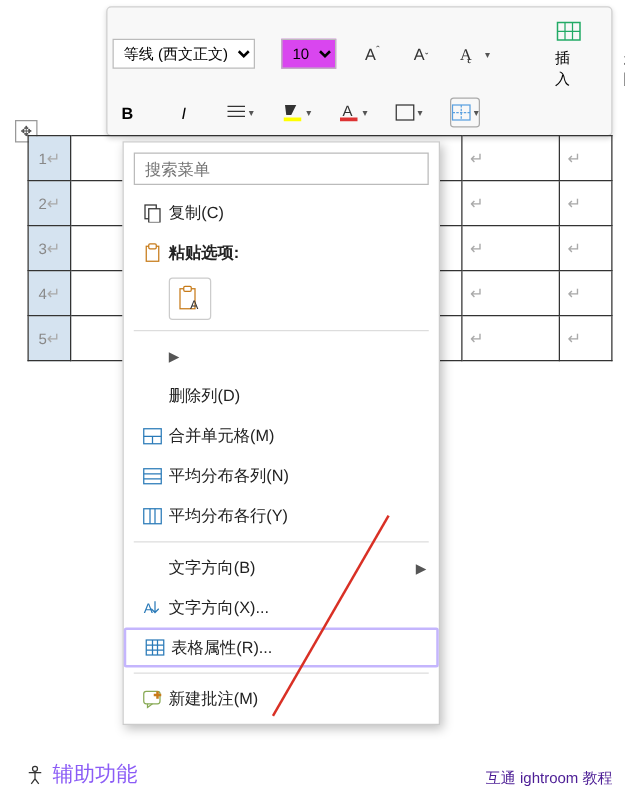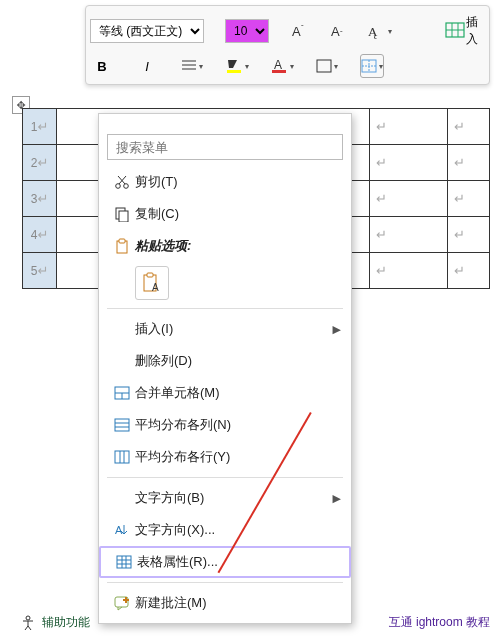--- a/index.html
+++ b/index.html
@@ -4,48 +4,48 @@
 <style>
 * { box-sizing: border-box; margin: 0; padding: 0; }
 body { font-family: "Microsoft YaHei", sans-serif; font-size: 13px; background: #fff; width: 500px; height: 637px; position: relative; overflow: hidden; }
 
 .toolbar { position: absolute; top: 5px; left: 85px; width: 405px; background: #f8f8f8; border: 1px solid #d0d0d0; border-radius: 4px; padding: 4px; box-shadow: 0 2px 4px rgba(0,0,0,0.15); }
 .toolbar-row { display: flex; align-items: center; gap: 21px; padding: 2px 0; }
 .font-select { width: 115px; height: 24px; font-size: 12px; border: 1px solid #bbb; background: #fff; padding: 0 4px; }
 .size-select { width: 44px; height: 24px; font-size: 12px; border: 1px solid #bbb; background: #d946ef; padding: 0 4px; }
 .tb-btn { width: 24px; height: 24px; display: flex; align-items: center; justify-content: center; cursor: pointer; border-radius: 3px; }
 .tb-sep { width: 1px; height: 22px; background: #ccc; margin: 0 2px; }
-.tb-label-btn { display: flex; flex-direction: row; align-items: center; cursor: pointer; padding: 2px 6px; font-size: 12px; }
+.tb-label-btn { display: flex; flex-direction: column; align-items: center; cursor: pointer; padding: 2px 6px; font-size: 12px; }
 .tb-label-btn .ic { height: 24px; display: flex; align-items: center; }
 .dd-arrow { font-size: 8px; color: #555; margin-left: 2px; }
 
 .move-handle { position: absolute; top: 96px; left: 12px; width: 18px; height: 18px; border: 1px solid #999; background: #fff; display: flex; align-items: center; justify-content: center; font-size: 11px; color: #555; cursor: move; }
 
 .table-area { position: absolute; top: 108px; left: 22px; width: 468px; }
 .doc-table { border-collapse: collapse; width: 100%; }
 .doc-table td { border: 1px solid #333; height: 36px; padding: 2px 6px; font-size: 12px; color: #888; vertical-align: middle; }
 .rownum { width: 34px; background: #d5e3f0; text-align: center; color: #333; font-size: 12px; }
 .pmark { color: #aaa; font-size: 13px; }
 
 .context-menu { position: absolute; top: 113px; left: 98px; width: 254px; background: #fff; border: 1px solid #ccc; box-shadow: 2px 3px 8px rgba(0,0,0,0.25); padding: 4px 0; z-index: 10; }
-.search-box { margin: 16px 8px 6px; }
+.search-box { margin: 4px 8px 6px; }
 .search-box input { width: 100%; height: 26px; border: 1px solid #bbb; padding: 0 8px; font-size: 13px; color: #888; }
 .menu-item { display: flex; align-items: center; height: 32px; padding: 0 10px; cursor: pointer; position: relative; }
 .menu-icon { width: 26px; display: flex; align-items: center; justify-content: center; }
 .menu-label { flex: 1; font-size: 13px; color: #222; }
-.menu-label.bold { font-weight: bold; font-style: italic; }
+.menu-label.bold { font-weight: bold; }
 .menu-arrow { font-size: 11px; color: #555; }
 .menu-sep { height: 1px; background: #ddd; margin: 4px 8px; }
 .paste-opt { padding: 4px 0 4px 36px; }
 .paste-btn { width: 34px; height: 34px; border: 1px solid #ccc; border-radius: 3px; display: flex; align-items: center; justify-content: center; cursor: pointer; }
 .highlight-box { border: 2px solid #c4b5fd; border-radius: 2px; }
 
 .red-line { position: absolute; background: #d93025; transform-origin: top left; z-index: 11; pointer-events: none; }
 
-.footer { position: absolute; bottom: 6px; left: 20px; display: flex; align-items: center; gap: 6px; font-size: 12px; color: #14532d; }
+.footer { position: absolute; bottom: 6px; left: 20px; display: flex; align-items: center; gap: 6px; font-size: 17px; color: #8b5cf6; }
 .watermark { position: absolute; bottom: 6px; right: 10px; font-size: 12px; color: #4c1d95; }
 
 svg { display: block; }
 </style>
 </head>
 <body>
 
 <div class="toolbar">
   <div class="toolbar-row">
     <select class="font-select">
@@ -183,31 +183,20 @@
     </table>
 </div>
 
 <div class="context-menu">
   <div class="search-box">
     <input type="text" placeholder="搜索菜单" style="">
   </div>
   <div class="menu-item">
     <span class="menu-icon">
         <svg width="16" height="16">
-          <circle cx="4" cy="12" r="2.3" fill="none" stroke="#333"></circle>
-          <circle cx="12" cy="12" r="2.3" fill="none" stroke="#333"></circle>
-          <line x1="5" y1="10" x2="12" y2="2" stroke="#333"></line>
-          <line x1="11" y1="10" x2="4" y2="2" stroke="#333"></line>
-        </svg>
-      </span>
-    <span class="menu-label">剪切(T)</span>
-  </div>
-  <div class="menu-item">
-    <span class="menu-icon">
-        <svg width="16" height="16">
           <rect x="2" y="2" width="9" height="11" fill="none" stroke="#333"></rect>
           <rect x="5" y="5" width="9" height="11" fill="#fff" stroke="#333"></rect>
         </svg>
       </span>
     <span class="menu-label">复制(C)</span>
   </div>
   <div class="menu-item" style="cursor:default">
     <span class="menu-icon">
         <svg width="16" height="16">
           <rect x="3" y="3" width="10" height="12" fill="none" stroke="#c77b1a"></rect>
@@ -221,21 +210,20 @@
       <svg width="22" height="22">
           <rect x="3" y="3" width="12" height="16" fill="none" stroke="#c77b1a"></rect>
           <rect x="6" y="1" width="6" height="4" rx="1" fill="#fff" stroke="#c77b1a"></rect>
           <text x="11" y="19" font-size="10" fill="#333">A</text>
         </svg>
     </div>
   </div>
   <div class="menu-sep"></div>
   <div class="menu-item">
     <span class="menu-icon"></span>
-    <span class="menu-label">插入(I)</span>
     <span class="menu-arrow">▶</span>
   </div>
   <div class="menu-item">
     <span class="menu-icon"></span>
     <span class="menu-label">删除列(D)</span>
   </div>
   <div class="menu-item">
     <span class="menu-icon">
         <svg width="16" height="14">
           <rect x="1" y="1" width="14" height="12" fill="none" stroke="#2a7ab8"></rect>

